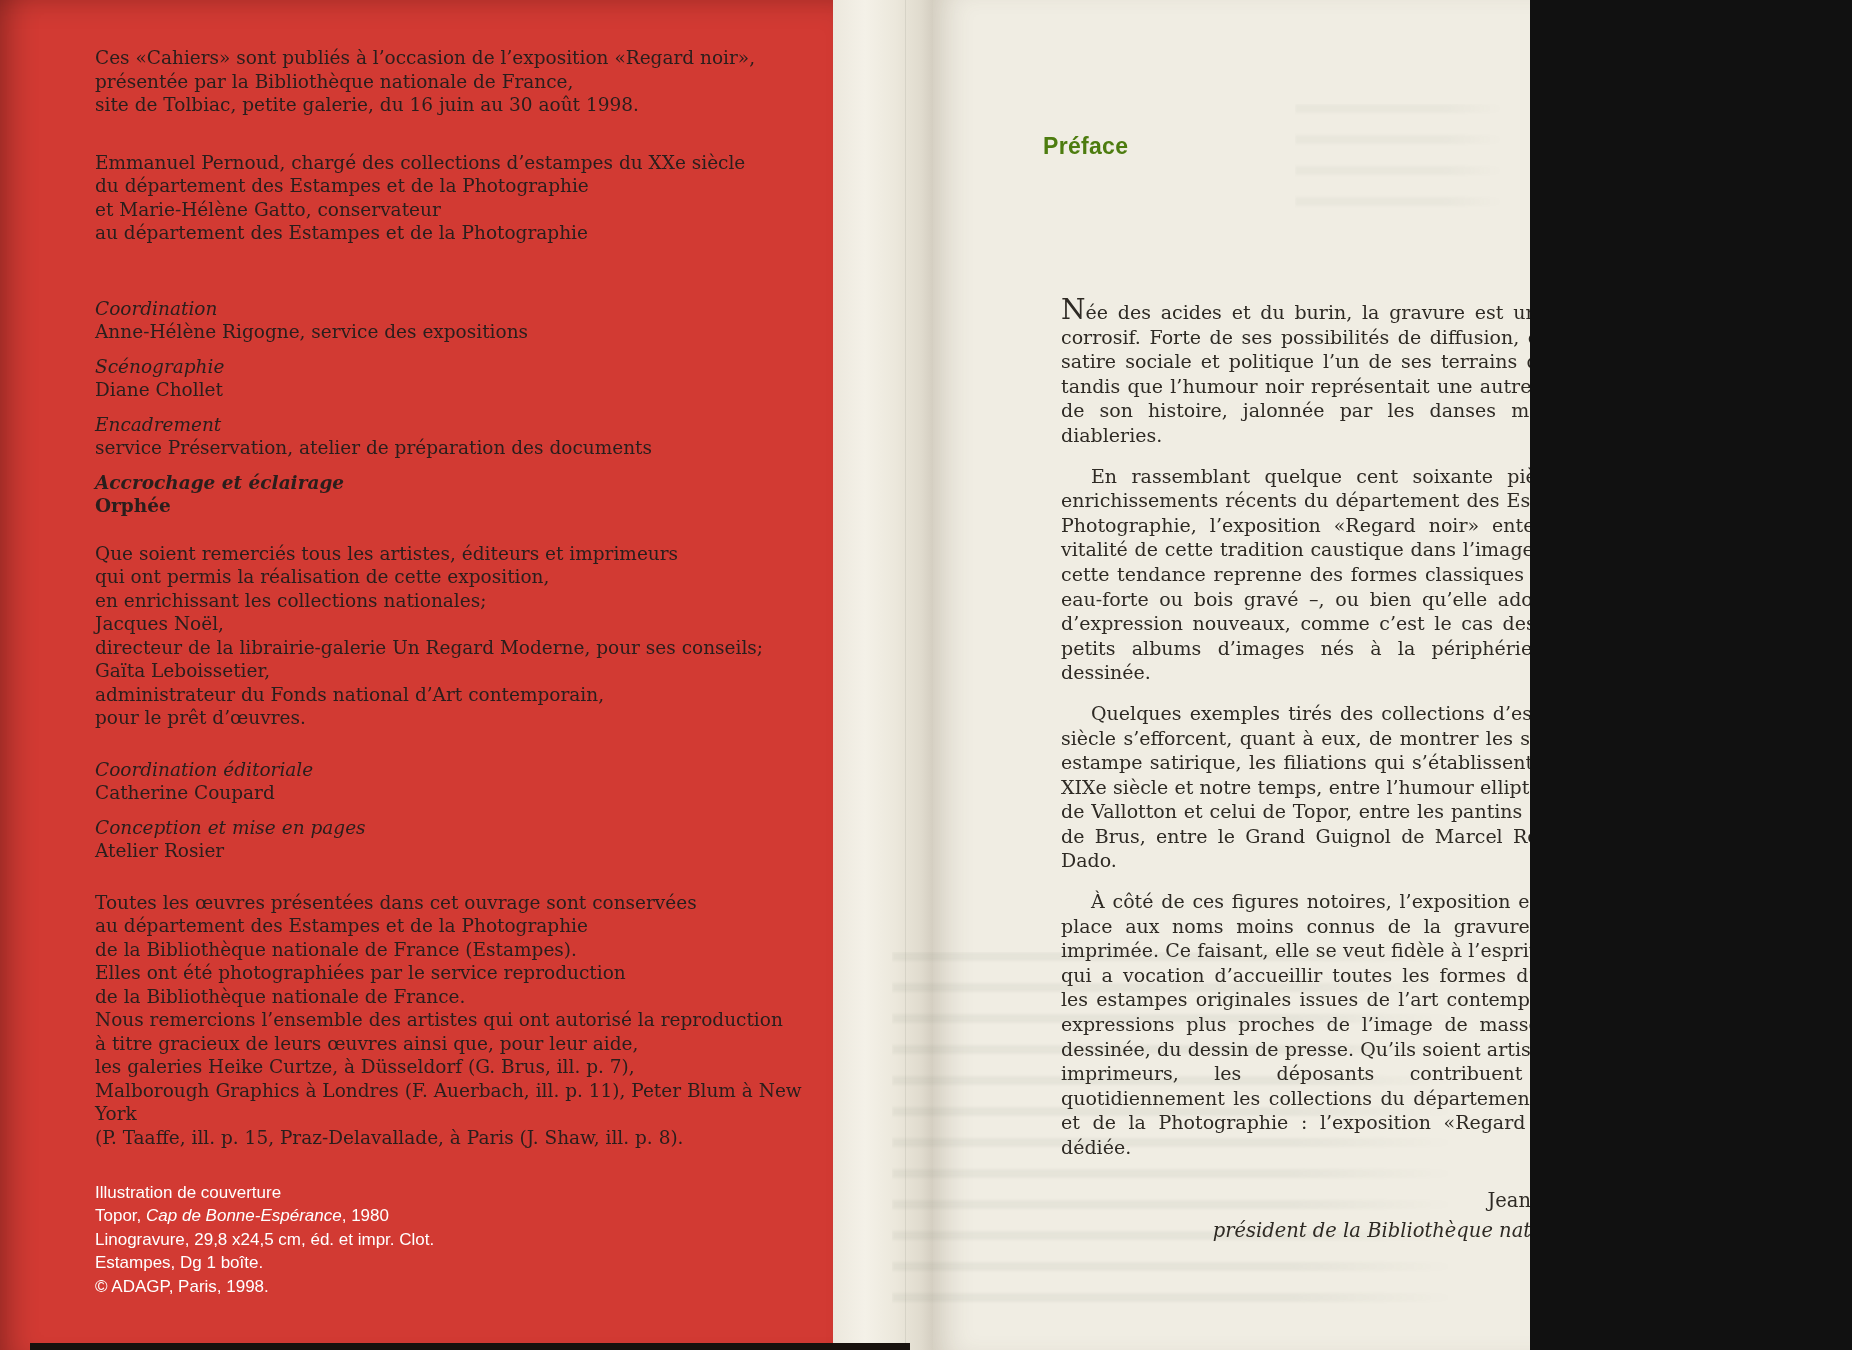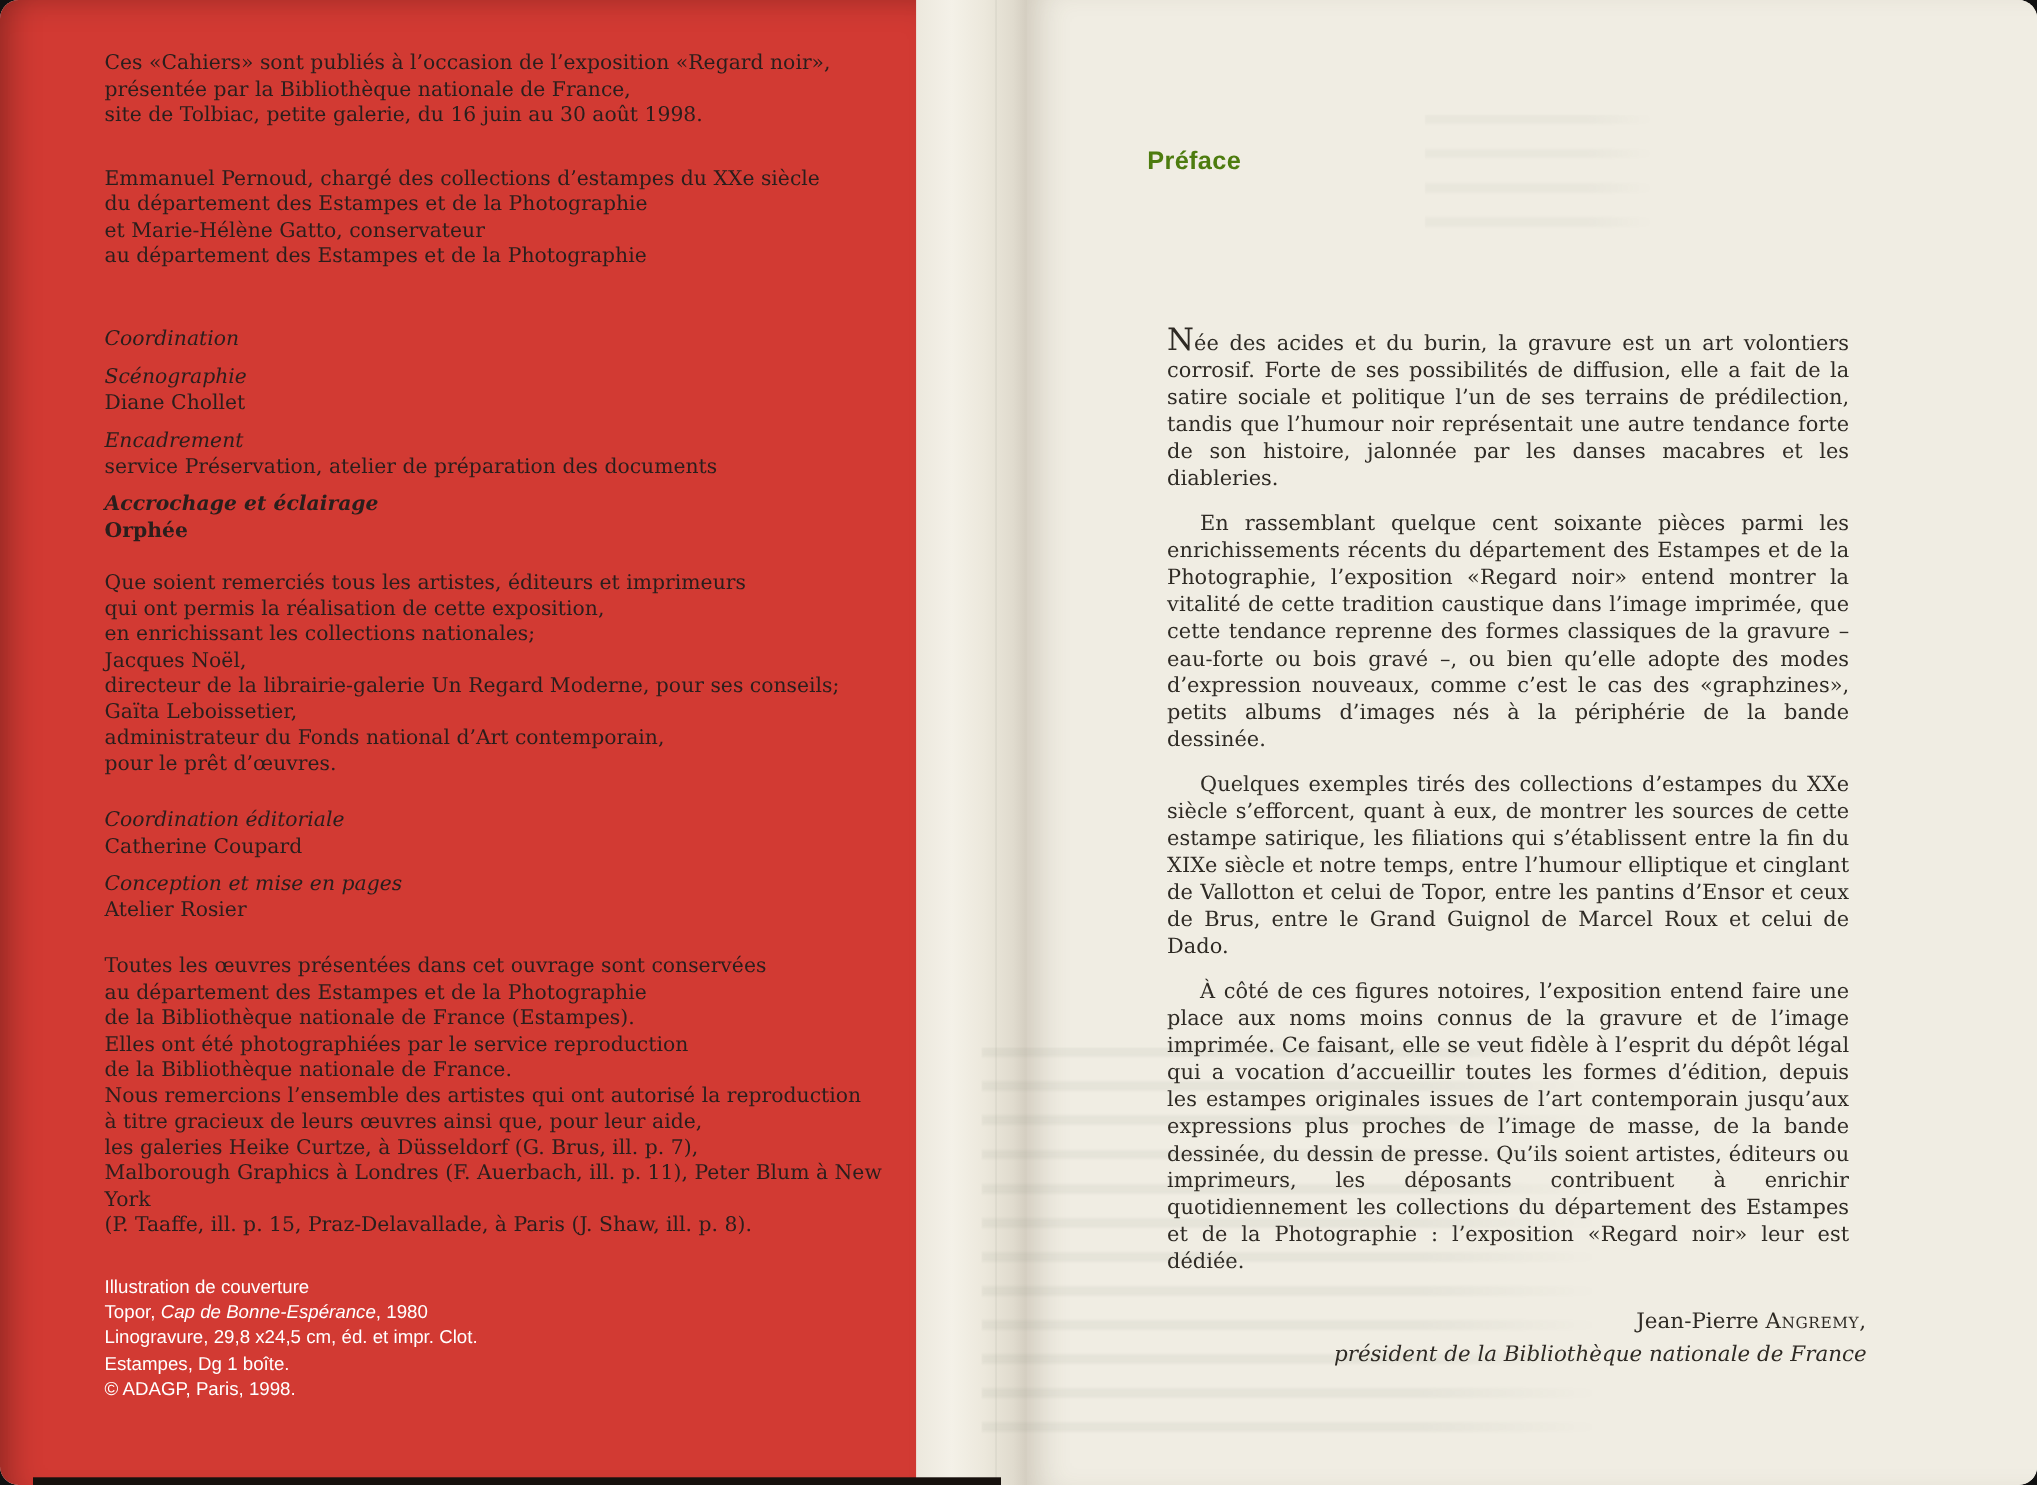--- a/index.html
+++ b/index.html
@@ -1,20 +1,19 @@
 <!DOCTYPE html>
 <html lang="fr" style="--red-page: #d23a33; --cream-page: #f0ede3; --ink-dark: #2a1e1c; --ink-body: #2e2a24; --strip: #17110d;"><head>
 <meta charset="utf-8">
 <style>
   html,body{margin:0;padding:0;background:#111;}
   .stage{
-    position:relative;width:1852px;height:1350px;overflow:hidden;
+    position:relative;width:1530px;height:1350px;overflow:hidden;
     background:var(--cream-page,#f0ede3);
     font-family:"DejaVu Serif","Liberation Serif",serif;
-    border-radius:17px;
   }
   
   .page-left{
     position:absolute;left:0;top:0;width:833px;height:1350px;
     background:var(--red-page,#d23a33);
     box-shadow:inset 26px 0 30px -18px rgba(0,0,0,.30), inset 0 22px 28px -20px rgba(0,0,0,.18);
   }
   .bottom-strip{
     position:absolute;left:30px;top:1343px;width:880px;height:7px;
     background:var(--strip,#17110d);
@@ -95,20 +94,21 @@
 
       <div class="blk mb52">
         <div class="pre">Emmanuel Pernoud, chargé des collections d’estampes du XXe siècle
 du département des Estampes et de la Photographie
 et Marie-Hélène Gatto, conservateur
 au département des Estampes et de la Photographie</div>
       </div>
 
       <div class="blk mb11">
         <div class="lbl">Coordination</div>
+        <div class="pre">Anne-Hélène Rigogne, service des expositions</div>
       </div>
 
       <div class="blk mb11">
         <div class="lbl">Scénographie</div>
         <div class="pre">Diane Chollet</div>
       </div>
 
       <div class="blk mb11">
         <div class="lbl">Encadrement</div>
         <div class="pre">service Préservation, atelier de préparation des documents</div>

